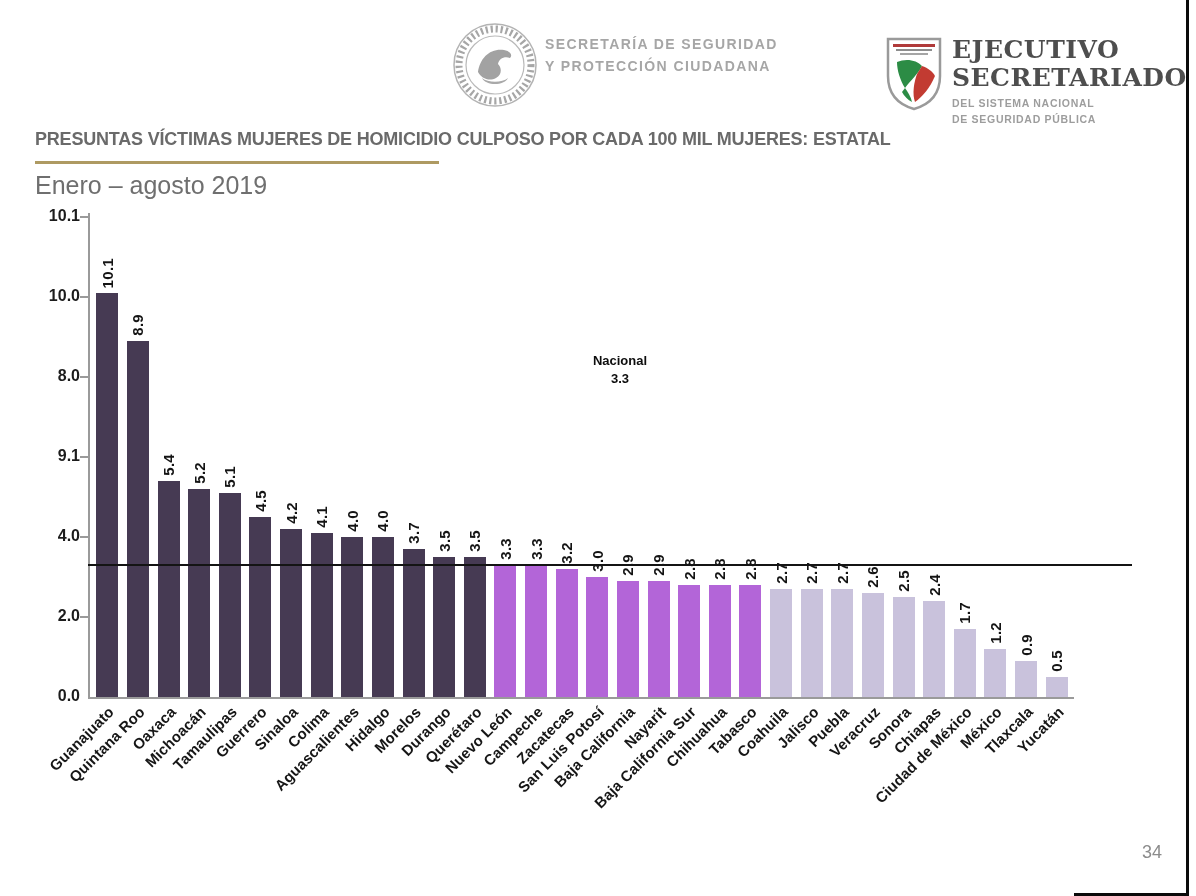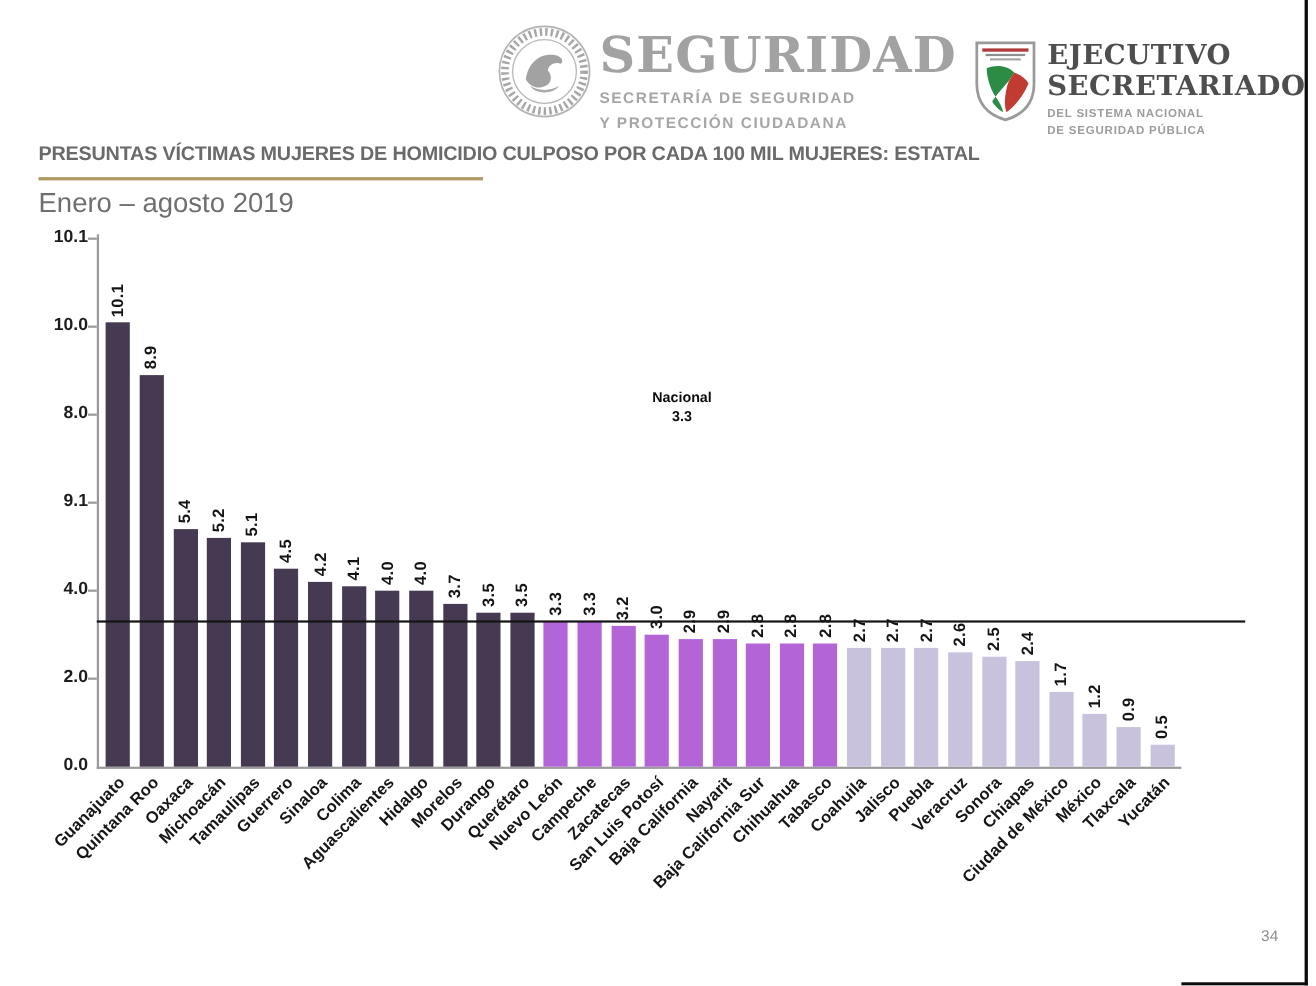--- a/index.html
+++ b/index.html
@@ -4,21 +4,21 @@
 <style>
   html,body{margin:0;padding:0;}
   body{
     width:1196px;height:896px;position:relative;background:#ffffff;
     font-family:"Liberation Sans", sans-serif;overflow:hidden;
   }
   
   .right-border{position:absolute;left:1186px;top:0;width:3px;height:896px;background:#0a0a0a;}
   .bottom-border{position:absolute;left:1074px;top:893px;width:115px;height:3px;background:#0a0a0a;}
   .page-number{position:absolute;left:1118px;top:842px;width:44px;text-align:right;
-    font-size:14px;color:#8c8c8c;}
+    font-size:18px;color:#8c8c8c;}
 
   
   .seal{position:absolute;left:452px;top:20px;}
   .sgd-block{position:absolute;left:545px;top:27px;}
   .sgd-word{font-family:"DejaVu Serif", serif;font-weight:700;font-size:45px;line-height:1;
     color:#a2a2a2;letter-spacing:1px;}
   .sgd-tag{margin-top:7px;font-size:14px;font-weight:700;color:#a6a6a6;
     letter-spacing:1.4px;line-height:1.55;}
   .shield{position:absolute;left:884px;top:36px;}
   .sec-block{position:absolute;left:952px;top:36px;}
@@ -59,21 +59,20 @@
   <svg width="86" height="90" viewBox="0 0 86 90">
     <circle cx="43" cy="45" r="41" fill="none" stroke="#b3b3b3" stroke-width="1.5"></circle>
     <circle cx="43" cy="45" r="36" fill="none" stroke="#a6a6a6" stroke-width="7" stroke-dasharray="2.2 2.8"></circle>
     <circle cx="43" cy="45" r="29" fill="none" stroke="#b9b9b9" stroke-width="1.2"></circle>
     <path d="M26 52 C28 38 38 28 52 30 C58 31 61 35 58 38 C52 36 47 39 46 44 C50 48 50 55 44 58 C37 62 29 58 26 52 Z" fill="#a2a2a2"></path>
     <path d="M30 58 C36 63 50 63 56 58 C52 66 34 66 30 58 Z" fill="#a9a9a9"></path>
   </svg>
 </div>
 
 <div class="sgd-block">
-  <div class="sgd-word">SEGURIDAD</div>
   <div class="sgd-tag">
     <div>SECRETARÍA DE SEGURIDAD</div>
     <div>Y PROTECCIÓN CIUDADANA</div>
   </div>
 </div>
 
 <div class="shield">
   <svg width="60" height="76" viewBox="0 0 60 76">
     <path d="M4 3 H56 V40 C56 60 44 69 30 73 C16 69 4 60 4 40 Z" fill="#ffffff" stroke="#9a9a9a" stroke-width="2.5"></path>
     <rect x="9" y="8" width="42" height="3" fill="#b03a3a"></rect>

